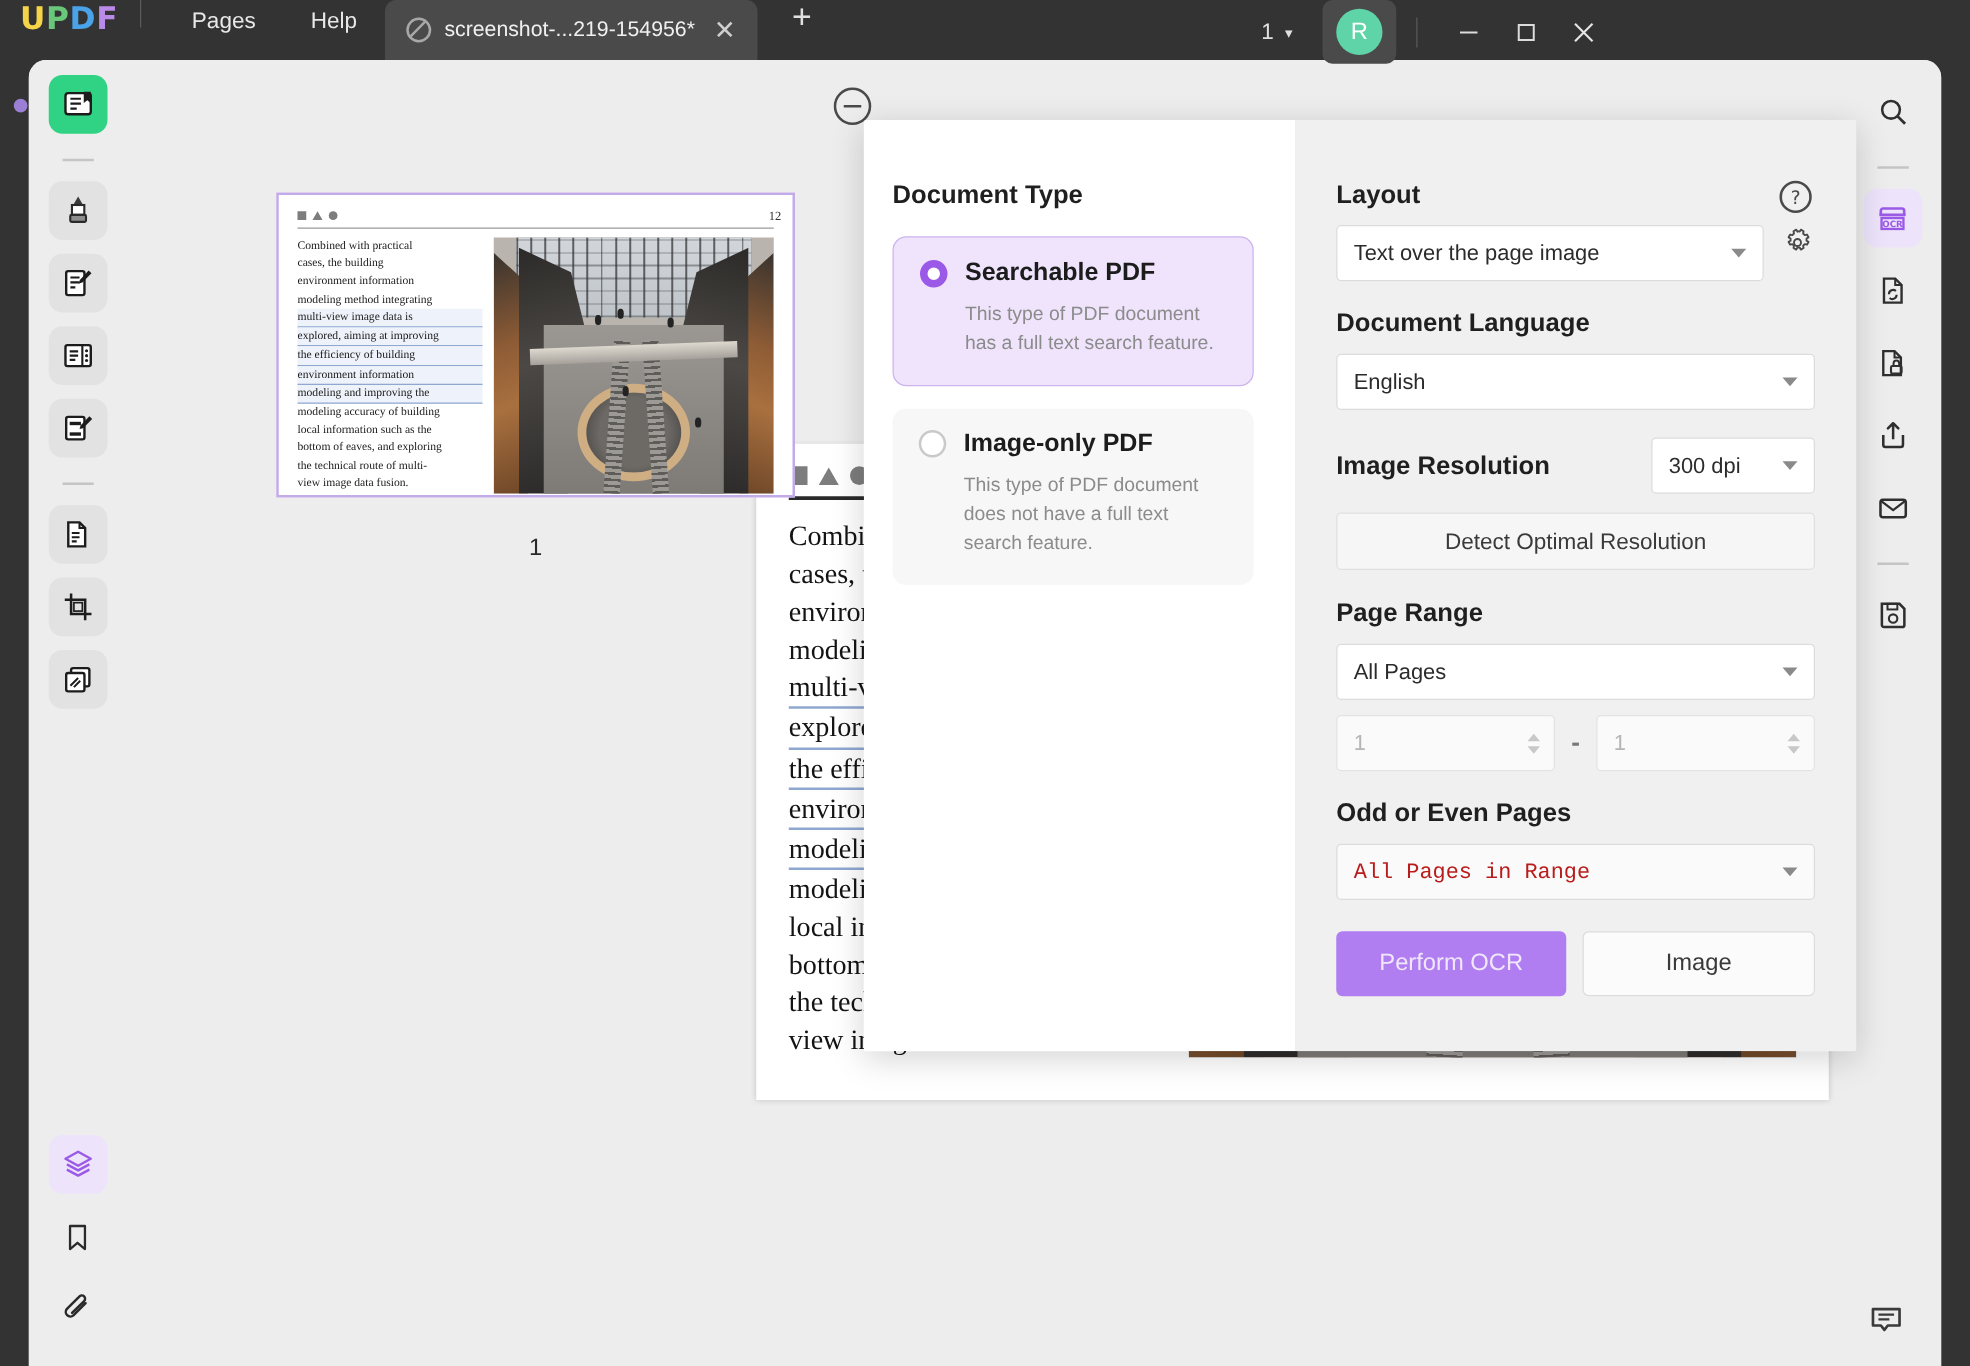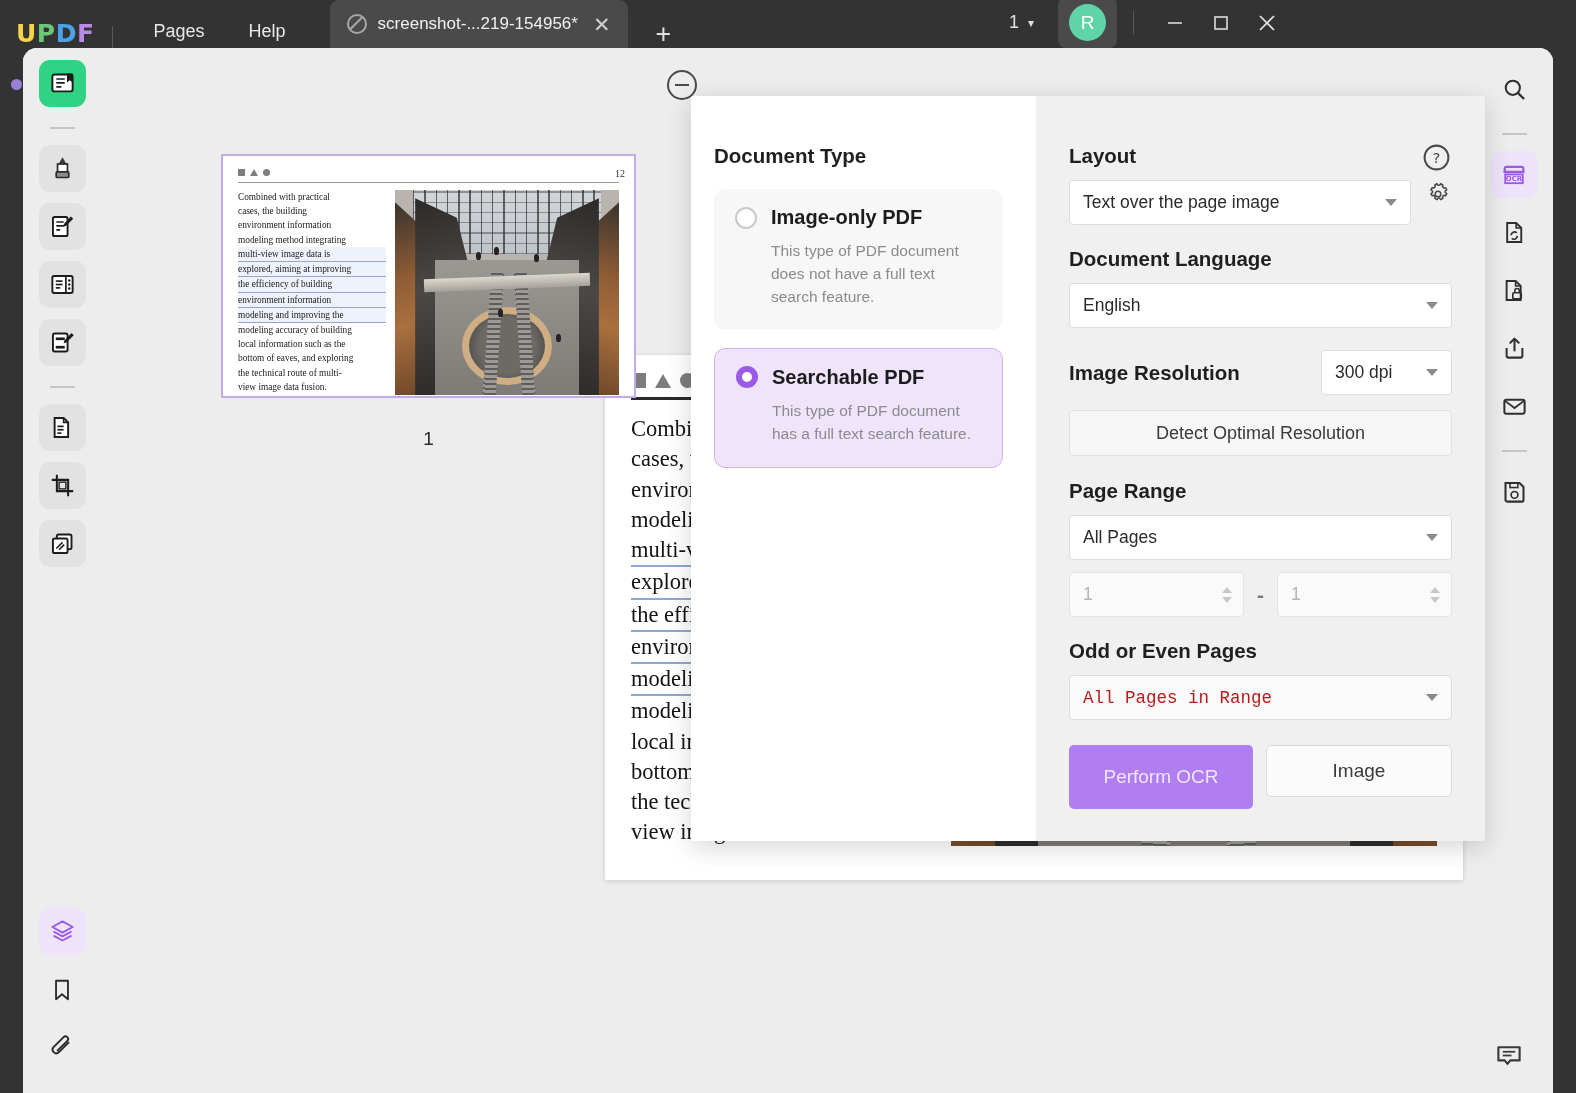--- a/index.html
+++ b/index.html
@@ -6,35 +6,35 @@
   html, body { width: 1576px; height: 1093px; overflow: hidden; }
   body {
     font-family: "Liberation Sans", sans-serif;
     background: #333333;
     position: relative;
   }
 
   
   #titlebar {
     position: absolute; left: 0; top: 0; width: 1304px; height: 48px;
-    background: #333333; display: flex; align-items: flex-end;
+    background: #333333; display: flex; align-items: flex-start;
     z-index: 60;
   }
   #logo {
     margin-left: 16px; font-size: 25px; font-weight: bold; letter-spacing: .5px;
     font-family: "DejaVu Sans", sans-serif;
   }
   #logo .u { color: #f5d547; } #logo .p { color: #6ac77a; }
   #logo .d { color: #4aa3e8; } #logo .f { color: #b98ae8; }
   .tb-div { width: 1px; height: 22px; background: #5a5a5a; margin: 0 18px; }
   .tb-menu {
     color: #e8e8e8; font-size: 18px; padding: 6px 22px; cursor: default;
   }
   #tab {
-    margin-left: 22px; height: 48px; min-width: 218px;
+    height: 48px; min-width: 218px;
     background: #4a4a4a; border-radius: 9px 9px 0 0;
     display: flex; align-items: center; padding: 0 12px 0 16px; gap: 10px;
   }
   #tab-icon { width: 22px; height: 22px; position: relative; flex: none; }
   #tab-icon::before {
     content: ""; position: absolute; inset: 1px;
     border: 2px solid #a8a8a8; border-radius: 50%;
   }
   #tab-icon::after {
     content: ""; position: absolute; left: 2px; top: 9px; width: 17px; height: 2px;
@@ -277,21 +277,21 @@
   .spin .arrows {
     position: absolute; right: 11px; top: 50%; transform: translateY(-50%);
     display: flex; flex-direction: column; gap: 4px;
   }
   .spin .ar-up { width: 0; height: 0; border-left: 5px solid transparent; border-right: 5px solid transparent; border-bottom: 6px solid #c8c8c8; }
   .spin .ar-dn { width: 0; height: 0; border-left: 5px solid transparent; border-right: 5px solid transparent; border-top: 6px solid #c8c8c8; }
   #range-dash { font-size: 21px; color: #777; font-weight: bold; }
 
   #btn-row { display: flex; gap: 13px; margin-top: 25px; }
   #btn-ocr {
-    flex: 1; height: 64px; background: #b07ef0; border-radius: 5px;
+    flex: 1; height: 52px; background: #b07ef0; border-radius: 5px;
     color: #f0e6fd; font-size: 19px; display: flex; align-items: center; justify-content: center;
     cursor: pointer;
   }
   #btn-cancel {
     flex: 1; height: 52px; background: #fbfbfb; border: 1px solid #dcdcdc; border-radius: 5px;
     color: #3a3a3a; font-size: 19px; display: flex; align-items: center; justify-content: center;
     cursor: pointer;
   }
 
   
@@ -608,34 +608,34 @@
         <line x1="7" y1="8.6" x2="17" y2="8.6" stroke="#3a3a3a" stroke-width="1.4"></line>
         <line x1="7" y1="11.6" x2="14" y2="11.6" stroke="#3a3a3a" stroke-width="1.4"></line>
       </svg>
     </div>
 
     <div id="dialog">
 
       <div id="dlg-left">
         <div id="doctype-title" class="sec-title">Document Type</div>
 
+        <div class="type-card selected">
+          <div class="tc-head">
+            <span class="radio on"></span>
+            <span class="tc-label">Searchable PDF</span>
+          </div>
+          <div class="tc-desc">This type of PDF document has a full text search feature.</div>
+        </div>
+
         <div class="type-card">
           <div class="tc-head">
             <span class="radio"></span>
             <span class="tc-label">Image-only PDF</span>
           </div>
           <div class="tc-desc">This type of PDF document does not have a full text search feature.</div>
-        </div>
-
-        <div class="type-card selected">
-          <div class="tc-head">
-            <span class="radio on"></span>
-            <span class="tc-label">Searchable PDF</span>
-          </div>
-          <div class="tc-desc">This type of PDF document has a full text search feature.</div>
         </div>
       </div>
 
       <div id="dlg-right">
 
         <div id="icon-help">
           <svg width="31" height="31" viewBox="0 0 24 24">
             <circle cx="12" cy="12" r="9.2" fill="none" stroke="#4a4a4a" stroke-width="1.6"></circle>
             <text x="12" y="16.4" font-size="11.5" fill="#4a4a4a" text-anchor="middle" font-family="DejaVu Sans, sans-serif">?</text>
           </svg>

